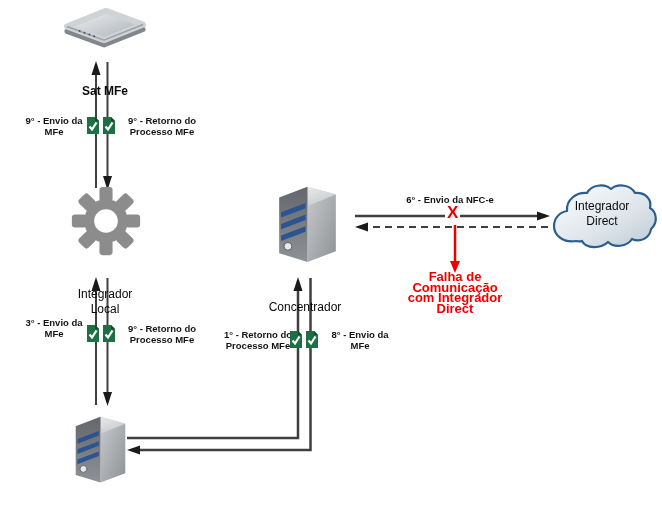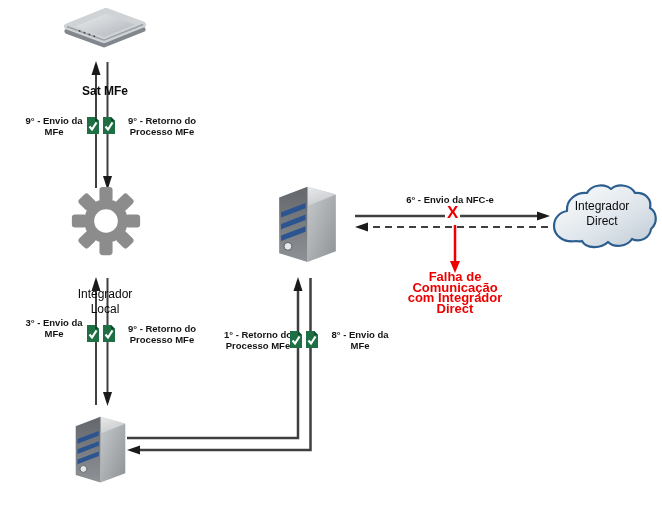--- a/index.html
+++ b/index.html
@@ -189,20 +189,21 @@
 
   <svg class="abs layer" style="left:277px;top:176px" width="61" height="86" viewBox="0 0 62 88">
     <path d="M31,11 L60,19 L60,77 L31,88 Z" fill="url(#gSide)"></path>
     <path d="M2,22 L31,11 L60,19 L33,30 Z" fill="url(#gTop)"></path>
     <path d="M2,22 L31,11 L31,88 L2,79 Z" fill="url(#gFront)"></path>
     <path d="M4,37 L29,27.5 L29,33 L4,42.5 Z" style="fill:var(--server-stripe-blue)"></path>
     <path d="M4,49 L29,39.5 L29,45 L4,54.5 Z" style="fill:var(--server-stripe-blue)"></path>
     <path d="M4,61 L29,51.5 L29,57 L4,66.5 Z" style="fill:var(--server-stripe-blue)"></path>
     <circle cx="11" cy="72" r="4" fill="#e8e9ea" stroke="#5a5e62" stroke-width="1"></circle>
   </svg>
+  <div class="node-label" style="left:255px;top:260px;width:100px">Concentrador</div>
 
   <div class="step-label" style="left:218px;top:329px;width:80px">1° - Retorno do
 Processo MFe</div>
   <div class="doc-pair" style="left:289px;top:331px">
     <svg width="14" height="17" viewBox="0 0 14 17">
       <path d="M1,0 H9 L13,4 V17 H1 Z" style="fill:var(--document-green)"></path>
       <path d="M9,0 V4 H13 Z" style="fill:var(--document-green-dark)"></path>
       <path d="M3.5,9.5 L6,12.5 L10.5,5.5" fill="none" stroke="#fff" stroke-width="2.2"></path>
     </svg>
     <svg width="14" height="17" viewBox="0 0 14 17">

